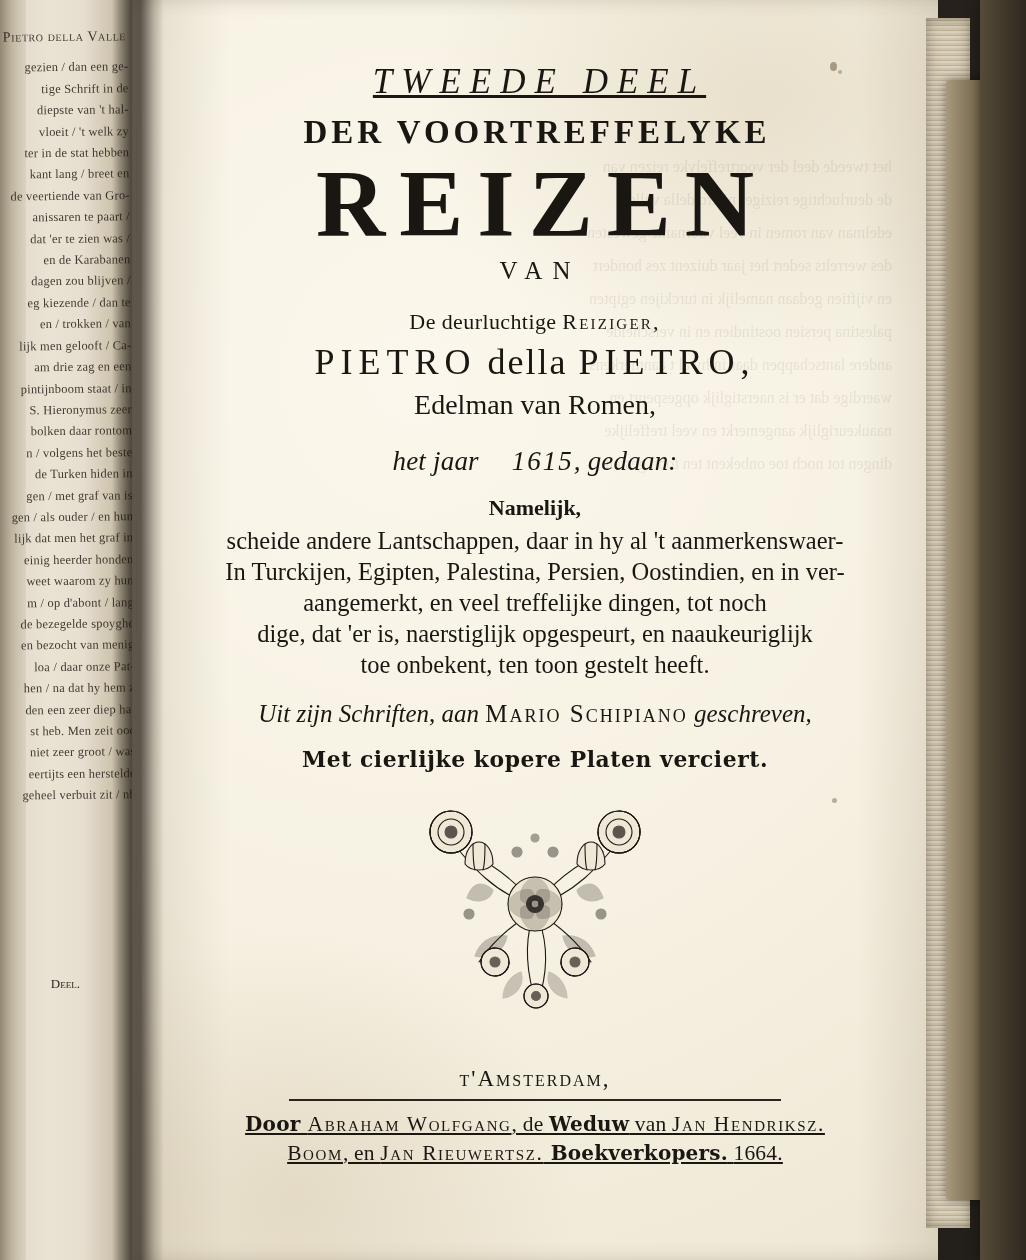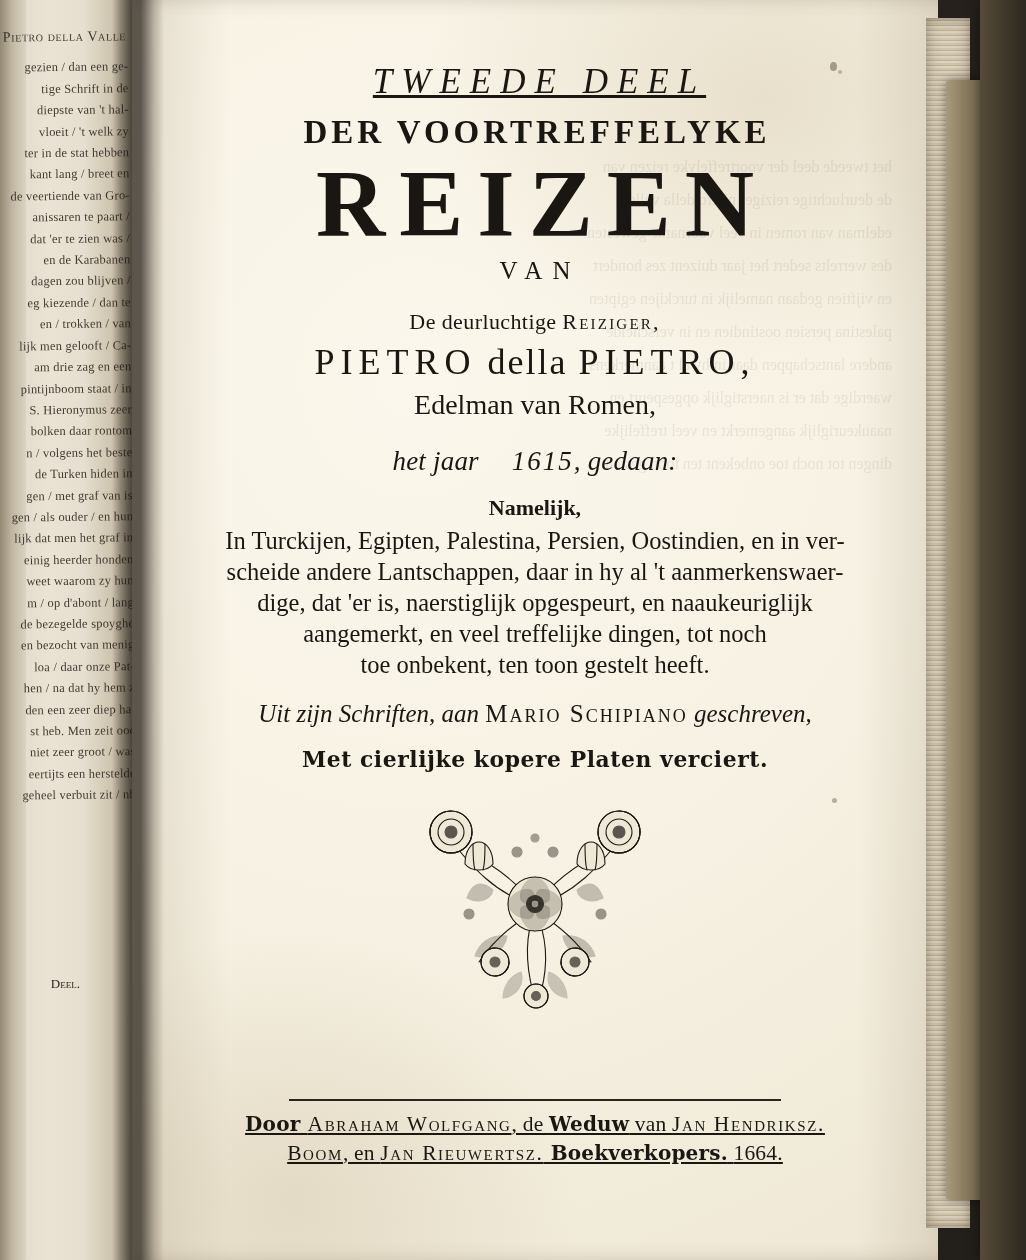--- a/index.html
+++ b/index.html
@@ -414,24 +414,24 @@
 
       <div class="l-italic1">
         <div>
           <span>het jaar </span><span class="num">1615</span><span>, gedaan:</span>
         </div>
       </div>
 
       <div class="l-namelijk">Namelijk,</div>
 
       <div class="body-par">
+        <div>scheide andere Lantschappen, daar in hy al 't aanmerkenswaer-</div>
         <div>In Turckijen, Egipten, Palestina, Persien, Oostindien, en in ver-</div>
-        <div>scheide andere Lantschappen, daar in hy al 't aanmerkenswaer-</div>
+        <div>aangemerkt, en veel treffelijke dingen, tot noch</div>
         <div>dige, dat 'er is, naerstiglijk opgespeurt, en naaukeuriglijk</div>
-        <div>aangemerkt, en veel treffelijke dingen, tot noch</div>
         <div>toe onbekent, ten toon gestelt heeft.</div>
       </div>
 
       <div class="l-uit">
         <div>
           <span>Uit zijn Schriften, aan </span><span class="sc">Mario Schipiano</span><span> geschreven,</span>
         </div>
       </div>
 
       <div class="l-gothic">Met cierlijke kopere Platen verciert.</div>
@@ -526,20 +526,21 @@
             <circle cx="226" cy="128" r="5" fill="#2a251d" opacity=".45"></circle>
             <circle cx="142" cy="66" r="5" fill="#2a251d" opacity=".45"></circle>
             <circle cx="178" cy="66" r="5" fill="#2a251d" opacity=".45"></circle>
             <circle cx="160" cy="52" r="4" fill="#2a251d" opacity=".4"></circle>
           </g>
         </svg>
       </div>
     </div>
 
     <div class="imprint">
+      <div class="imp-city">t'Amsterdam,</div>
       <div class="rule"></div>
       <div class="imp-line">
         <span class="goth">Door </span><span class="sc">Abraham Wolfgang</span><span>, de </span><span class="goth">Weduw</span><span> van </span><span class="sc">Jan Hendriksz.</span>
       </div>
       <div class="imp-line">
         <span class="sc">Boom</span><span>, en </span><span class="sc">Jan Rieuwertsz.</span><span class="goth"> Boekverkopers.</span> <span>1664.</span>
       </div>
     </div>
   </div>
 

